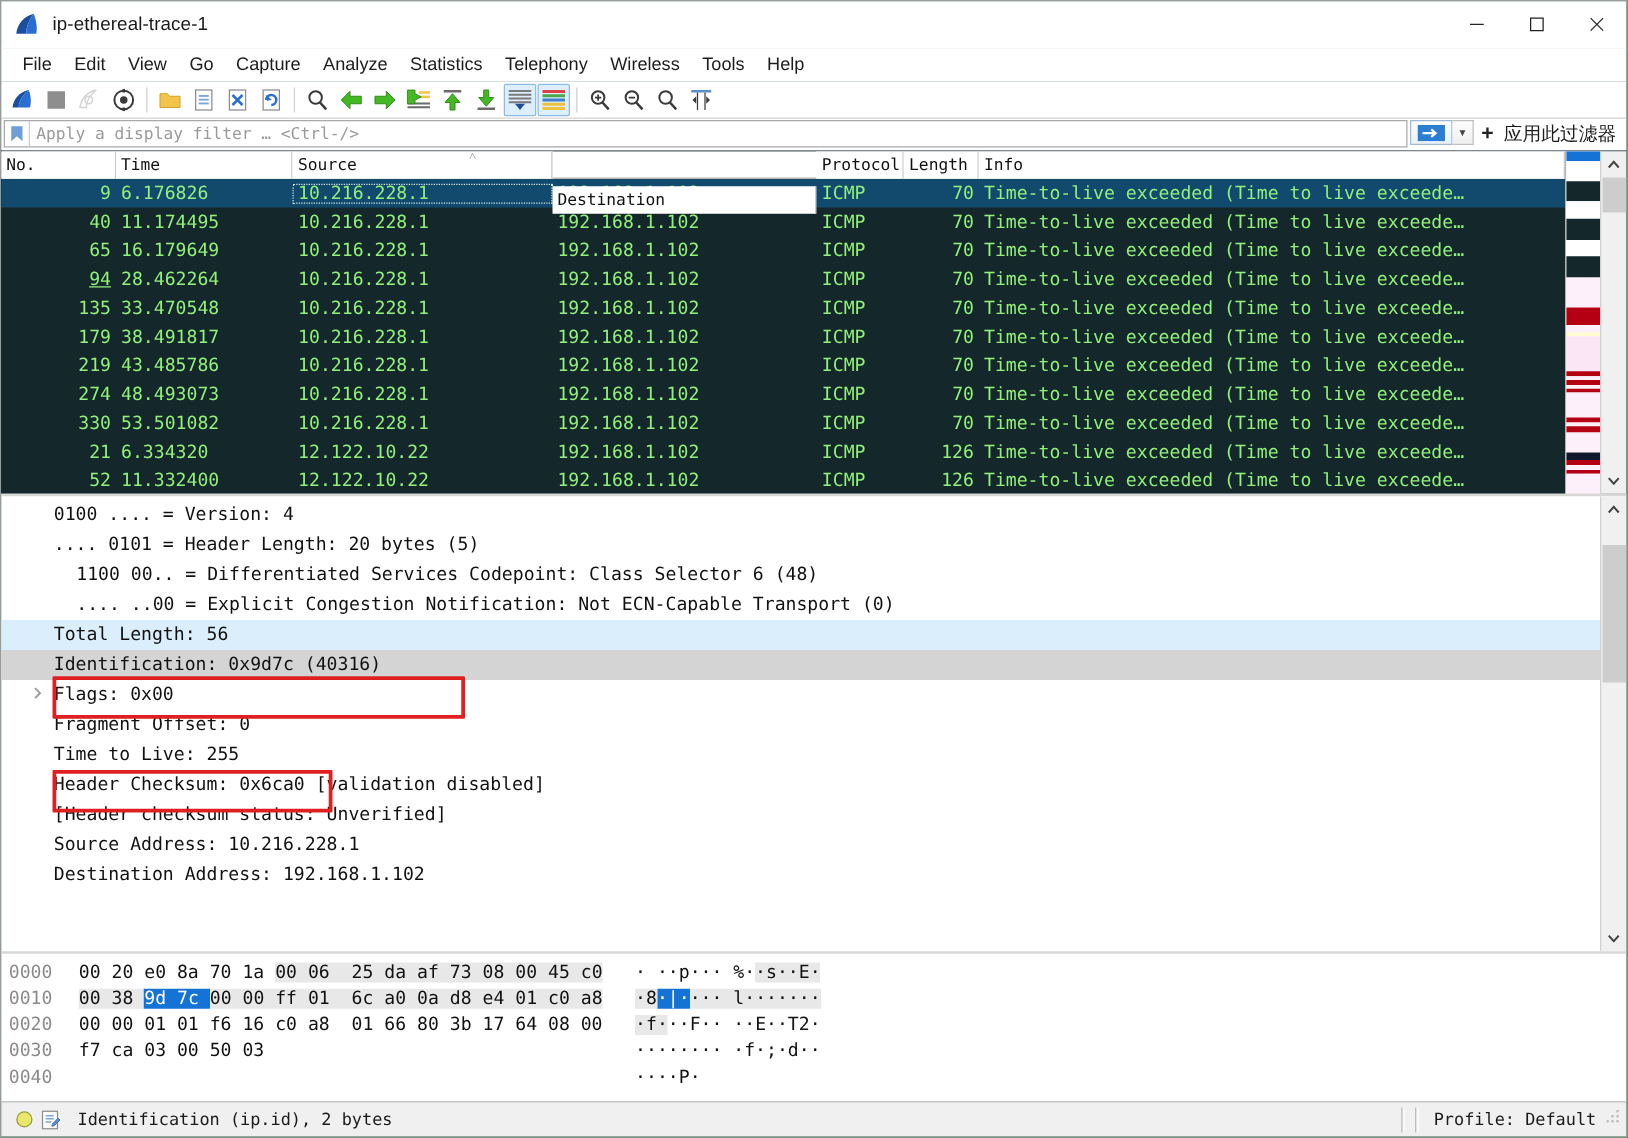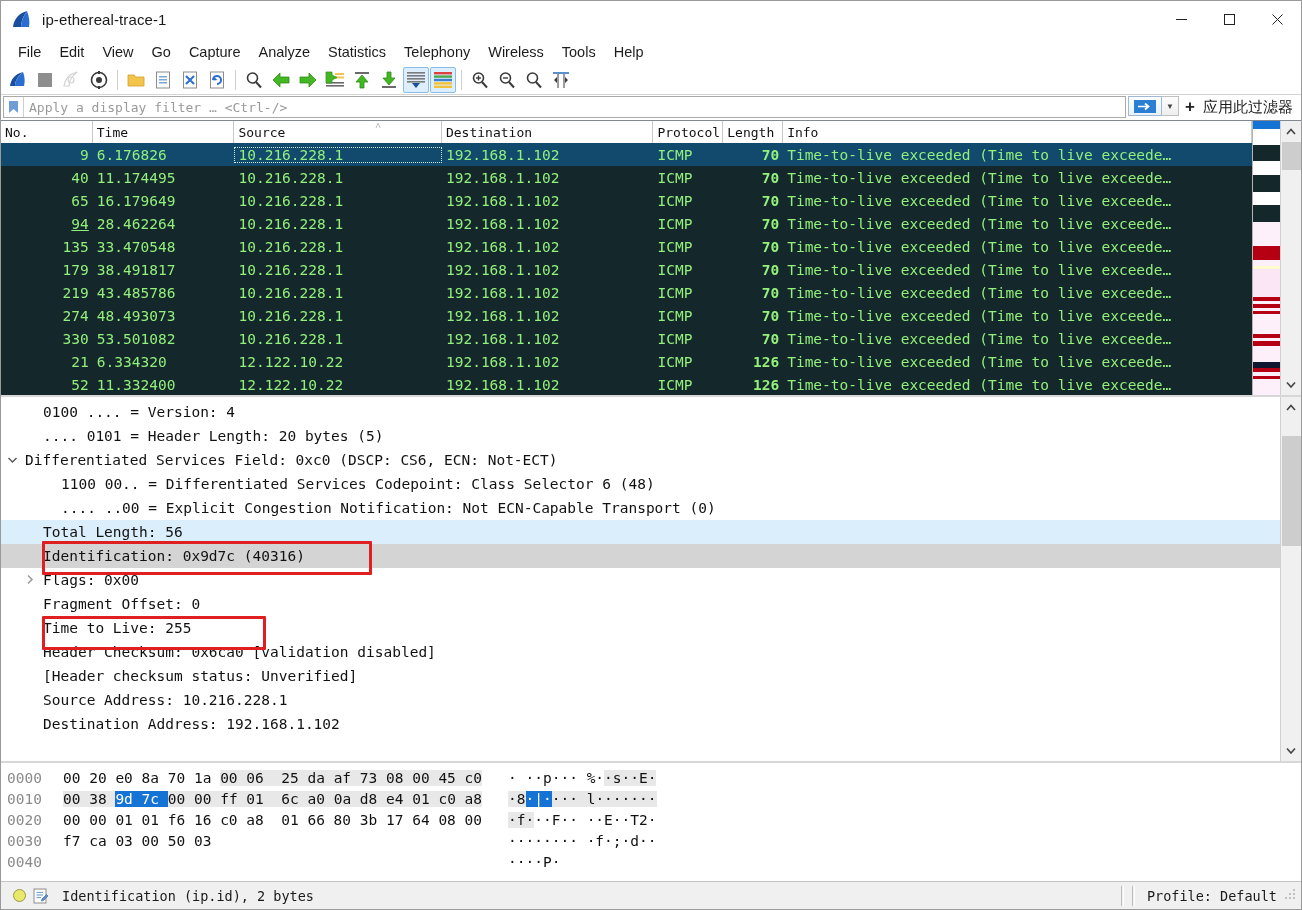--- a/index.html
+++ b/index.html
@@ -138,21 +138,21 @@
   .prow {
     display: flex; height: 23px; align-items: center;
     font-family: "DejaVu Sans Mono", monospace;
     font-size: 14.5px;
     color: #93f07a;
     white-space: nowrap;
   }
   .prow.sel { background: #124a6e; }
   .pcell { padding: 0 4px; overflow: hidden; }
   .pcell.num { text-align: right; }
-  .pcell.len { text-align: right; font-weight: bold; }
+  .pcell.len { text-align: right; }
   .prow.sel .pcell.src { outline: 1px dotted #cfe8d8; outline-offset: -1px; }
   .pl-clip { overflow: hidden; height: 253px; }
 
   
   .pl-minimap {
     width: 28px; min-width: 28px;
     background: #ffffff;
     border-left: 1px solid #b4b4b4;
     position: relative; overflow: hidden;
   }
@@ -464,21 +464,21 @@
           <div class="plh" style="width: 92px;">
             <span>No.</span>
           </div>
           <div class="plh" style="width: 142px;">
             <span>Time</span>
           </div>
           <div class="plh" style="width: 208px;">
             <span>Source</span>
             <span class="sort-caret">˄</span>
           </div>
-          <div class="plh" style="width: 212px;">
+          <div class="plh" style="width: 212px; margin-top: 28px;">
             <span>Destination</span>
           </div>
           <div class="plh" style="width: 70px;">
             <span>Protocol</span>
           </div>
           <div class="plh" style="width: 60px;">
             <span>Length</span>
           </div>
           <div class="plh" style="width: 470px;">
             <span>Info</span>
@@ -637,26 +637,20 @@
     <div class="dp-body" id="dp-body">
         <div class="drow">
           <span class="dtwist" style="margin-left: 18px;"></span>
           <span class="dtext">0100 .... = Version: 4</span>
         </div>
         <div class="drow">
           <span class="dtwist" style="margin-left: 18px;"></span>
           <span class="dtext">.... 0101 = Header Length: 20 bytes (5)</span>
         </div>
         <div class="drow">
-          <span class="dtwist" style="margin-left: 0px;"><svg width="11" height="8" viewBox="0 0 11 8">
-              <path d="M1.5 2 L5.5 6 L9.5 2" stroke="#5a5a5a" stroke-width="1.5" fill="none"></path>
-            </svg></span>
-          <span class="dtext">Differentiated Services Field: 0xc0 (DSCP: CS6, ECN: Not-ECT)</span>
-        </div>
-        <div class="drow">
           <span class="dtwist" style="margin-left: 36px;"></span>
           <span class="dtext">1100 00.. = Differentiated Services Codepoint: Class Selector 6 (48)</span>
         </div>
         <div class="drow">
           <span class="dtwist" style="margin-left: 36px;"></span>
           <span class="dtext">.... ..00 = Explicit Congestion Notification: Not ECN-Capable Transport (0)</span>
         </div>
         <div class="drow hl-blue">
           <span class="dtwist" style="margin-left: 18px;"></span>
           <span class="dtext">Total Length: 56</span>

